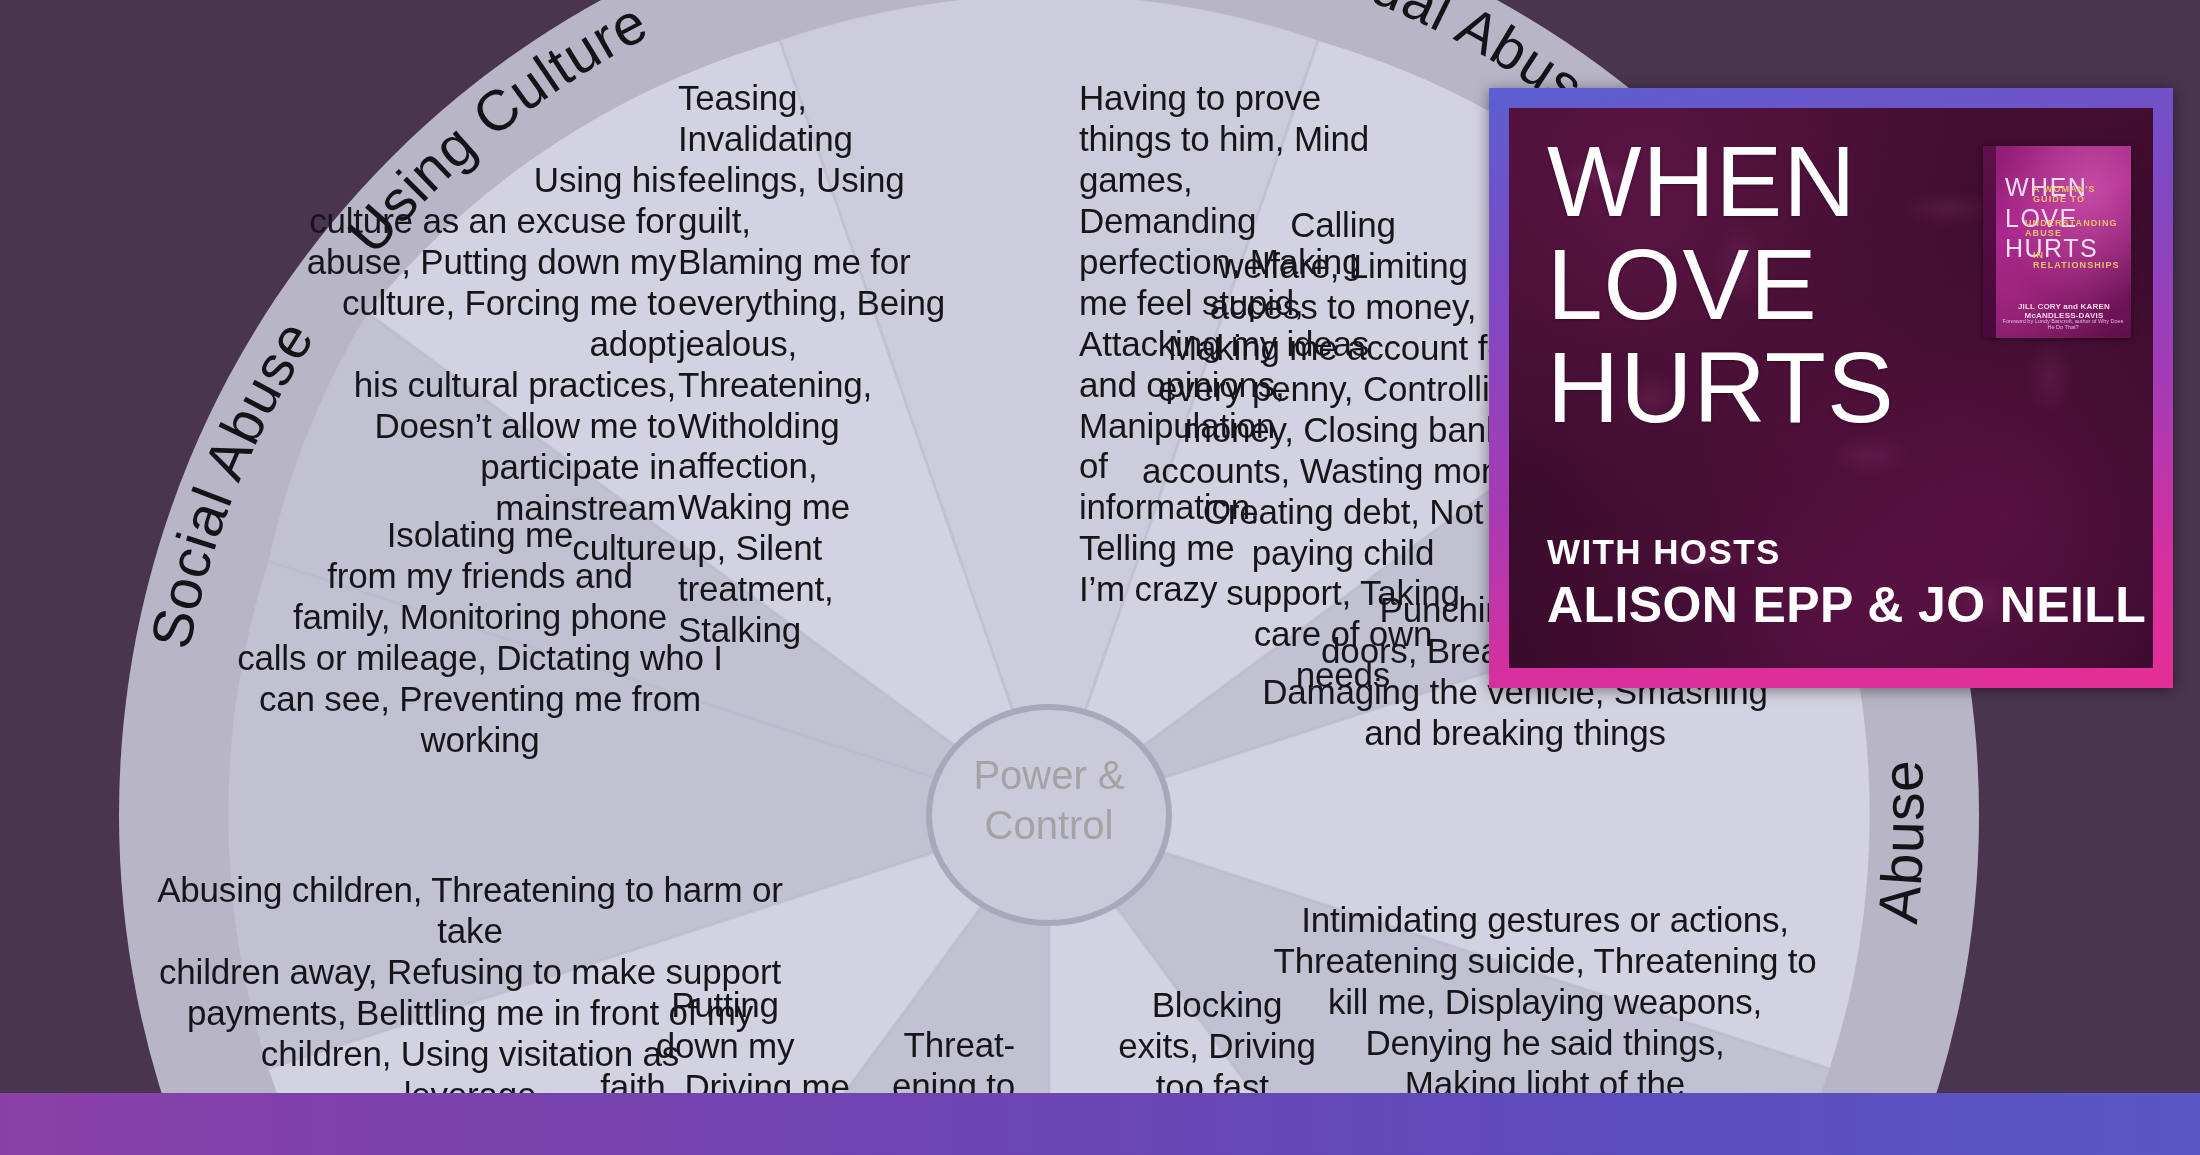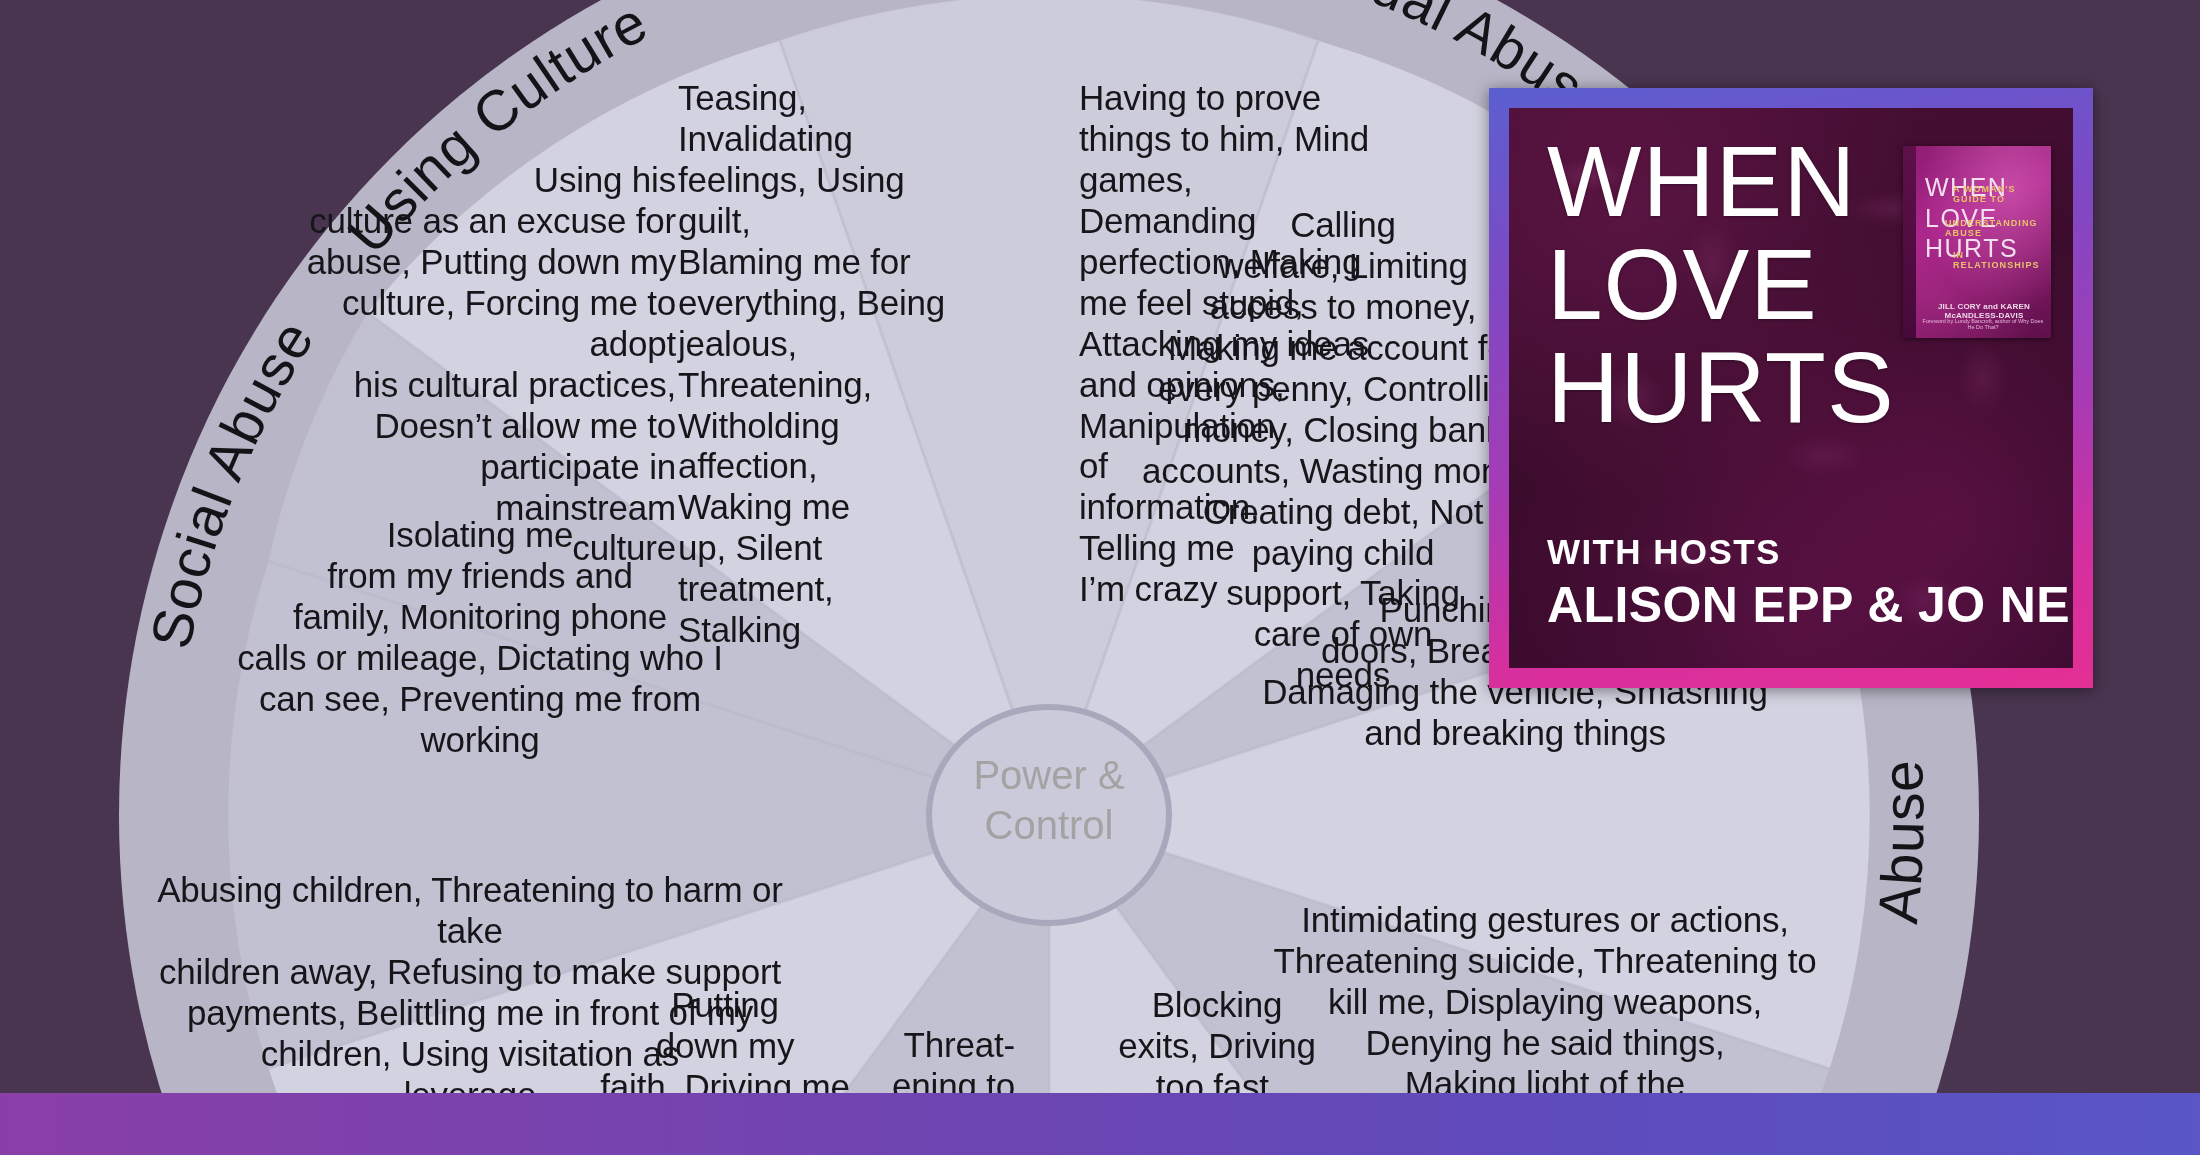--- a/index.html
+++ b/index.html
@@ -34,21 +34,21 @@
     line-height: 1.17;
     letter-spacing: -0.2px;
     white-space: pre-wrap;
   }
 
   
   #cover-art {
     position: absolute;
     left: 1489px;
     top: 88px;
-    width: 604px;
+    width: 684px;
     height: 600px;
     background: linear-gradient(170deg, #5b5fd0 0%, #7e49c4 28%, #a63bb5 58%, #d62f9e 82%, #e42f95 100%);
     padding: 20px;
     box-shadow: 0 2px 14px rgba(0,0,0,0.45);
   }
   #cover-inner {
     position: relative;
     width: 100%; height: 100%;
     background:
       radial-gradient(circle at 22% 18%, rgba(120,30,90,0.40) 0%, rgba(0,0,0,0) 46%),

